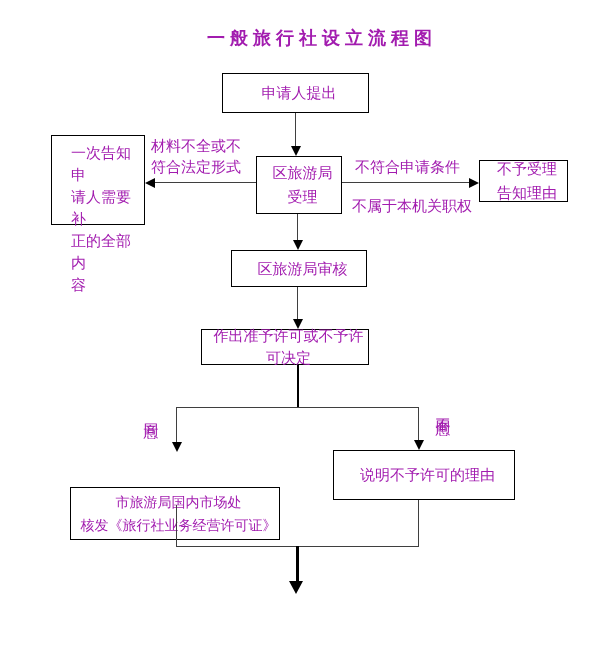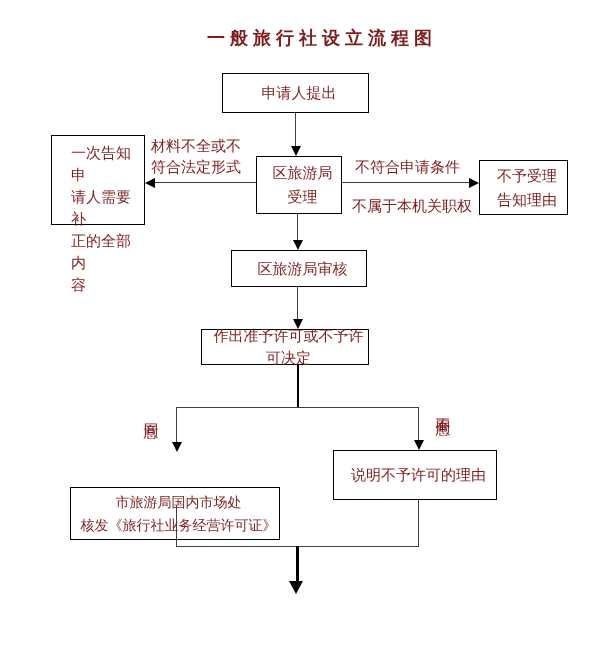--- a/index.html
+++ b/index.html
@@ -1,38 +1,38 @@
 <!DOCTYPE html>
 <html><head>
 <meta charset="utf-8">
 <style>
   html, body { margin:0; padding:0; background:#ffffff; }
   .canvas {
     position:relative; width:611px; height:660px; background:#ffffff;
-    font-family:"DejaVu Sans", sans-serif; color:#7f1d1d; overflow:hidden;
+    font-family:"DejaVu Sans", sans-serif; color:#a21caf; overflow:hidden;
   }
   .title {
     position:absolute; left:207px; top:26px; margin:0;
     font-size:18px; font-weight:bold; letter-spacing:5px; white-space:nowrap;
   }
   .box {
     position:absolute; box-sizing:border-box; border:1.5px solid #000000;
     background:#ffffff; display:flex; align-items:center; justify-content:center;
     text-align:center; font-size:15px; line-height:22px; white-space:pre-line;padding-left:7px;
   }
   .b-apply    { left:222px; top:73px;  width:147px; height:40px; }
   .b-notify   { left:51px;  top:135px; width:94px;  height:90px;
                 justify-content:flex-start; align-items:flex-start;
                 text-align:left; padding:6px 0 0 19px; }
   .b-accept   { left:256px; top:156px; width:86px;  height:58px; line-height:24px; }
-  .b-reject   { left:479px; top:160px; width:89px;  height:55px; line-height:24px; }
+  .b-reject   { left:479px; top:160px; width:89px;  height:42px; line-height:24px; }
   .b-review   { left:231px; top:250px; width:136px; height:37px; }
   .b-decision { left:201px; top:329px; width:168px; height:36px; }
   .b-license  { left:70px;  top:452px; width:210px; height:53px; font-size:14px; line-height:23px;margin-top:35px; }
-  .b-refuse   { left:333px; top:450px; width:164px; height:50px; }
+  .b-refuse   { left:333px; top:450px; width:182px; height:50px; }
   .b-final    { left:183px; top:594px; width:237px; height:46px; }
 
   .lbl { position:absolute; font-size:15px; line-height:21px; white-space:pre-line; }
   .l-materials { left:151px; top:136px; }
   .l-condition { left:355px; top:157px; white-space:nowrap; }
   .l-authority { left:352px; top:196px; white-space:nowrap; }
   .vtext { writing-mode:vertical-rl; text-orientation:upright; letter-spacing:1px; white-space:nowrap; }
   .l-agree    { left:140px; top:411px; }
   .l-disagree { left:432px; top:407px; }
 

